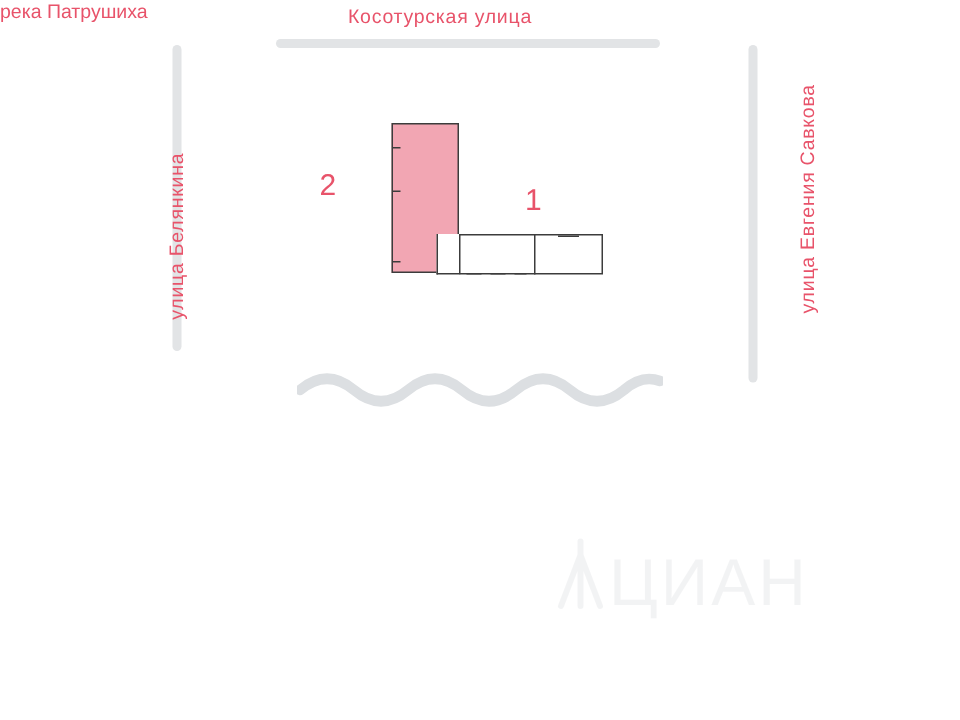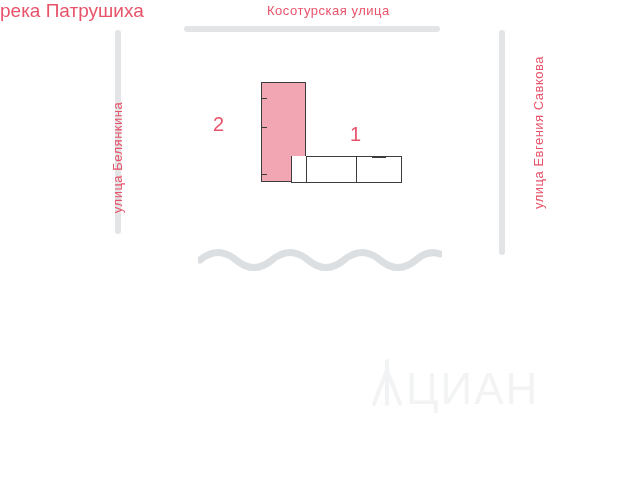--- a/index.html
+++ b/index.html
@@ -25,39 +25,38 @@
     position: absolute;
     color: #e8536a;
     font-size: 13px;
     letter-spacing: 0.5px;
     white-space: nowrap;
     font-family: "Liberation Sans", sans-serif;
   }
   #street-top-label {
     left: 232px;
     top: 3px;
-    margin-left: 35px;
   }
   #street-left-label {
     left: 62px;
     top: 150px;
     transform: rotate(-90deg);
     transform-origin: center center;
   }
   #street-right-label {
     left: 462px;
     top: 125px;
     transform: rotate(-90deg);
     transform-origin: center center;
   }
   #river-label {
     left: 241px;
     top: 232px;
     color: #e8536a;
-    font-size: 19px;
+    font-size: 13px;
   }
 
   
   .street-bar {
     position: absolute;
     background: #e2e4e6;
     border-radius: 4px;
   }
   #street-top-bar {
     left: 184px;

